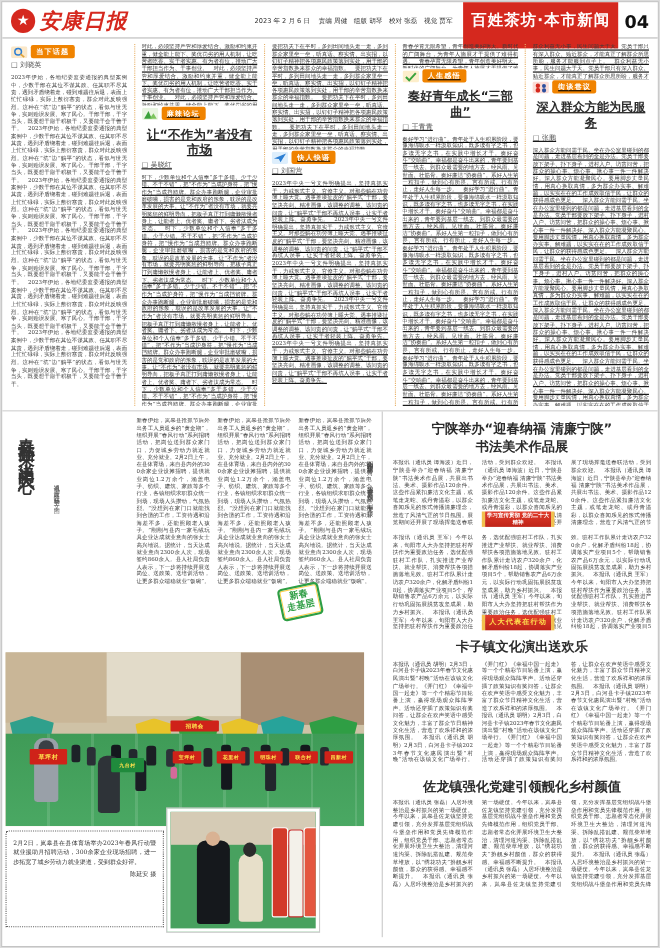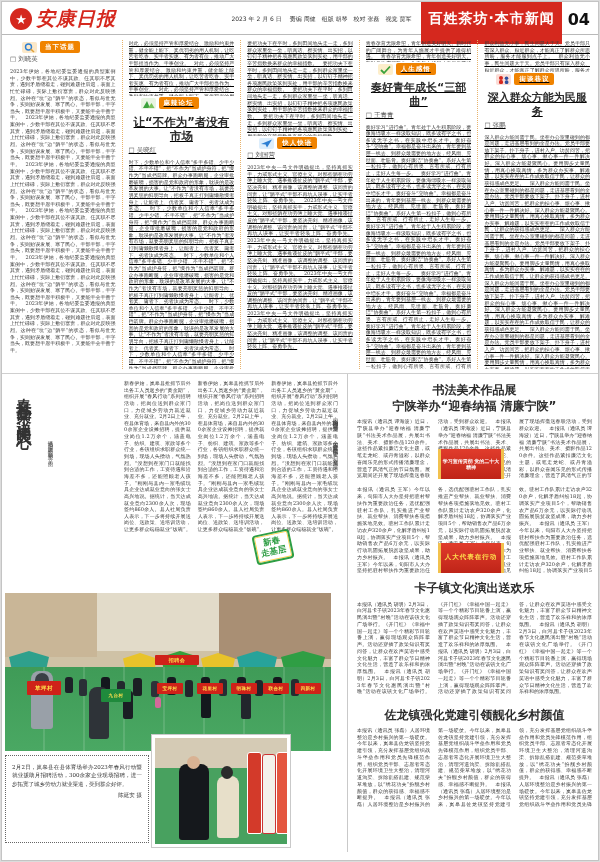--- a/index.html
+++ b/index.html
@@ -19,21 +19,21 @@
   .head-meta b{margin-left:6px;font-weight:normal;}
   .section-strip{background:#d5281e;color:#fff;font-weight:bold;font-size:14px;
                  padding:16px 7px;letter-spacing:1px;white-space:nowrap;}
   .page-no{font-size:16px;font-weight:bold;color:#111;margin-left:6px;}
 
   
   .top-section{display:flex;gap:6px;padding:5px 8px 4px 8px;height:339px;
                box-sizing:border-box;border-bottom:1px solid #cfcfcf;}
   .tcol{flex:1;min-width:0;display:flex;flex-direction:column;}
   .tcol + .tcol{border-left:1px dotted #e8b26a;padding-left:6px;text-decoration:underline;}
-  .badge{display:flex;align-items:center;gap:3px;margin:1px 0 2px 12px;}
+  .badge{display:flex;align-items:center;gap:3px;margin:1px 0 2px 0;}
   .badge .bicon{width:15px;height:11px;flex:0 0 auto;}
   .badge .blabel{background:#f08300;color:#fff;font-size:6.5px;font-weight:bold;
                  padding:1.5px 5px;border-radius:2px;letter-spacing:1px;white-space:nowrap;}
   .headline{font-size:12.5px;font-weight:bold;color:#2b2b2b;text-align:center;
             line-height:1.25;margin:4px 0 2px 0;}
   .author{font-size:6.5px;color:#555;margin:0 0 4px 0;}
   .bodytext{font-family:"DejaVu Serif",serif;font-size:5px;line-height:1.33;color:#3a3a3a;
             text-align:justify;overflow:hidden;word-break:break-all;}
   .fill{flex:1;}
   .pre56{height:56px;} .pre96{height:96px;} .pre22{height:22px;} .pre32{height:32px;}
@@ -84,21 +84,21 @@
 
   
   .br{flex:1;padding:6px 6px 2px 9px;box-sizing:border-box;}
   .news{margin-bottom:6px;}
   .news-title{font-size:12px;font-weight:bold;color:#2b2b2b;text-align:center;
               line-height:1.35;margin:2px 0 4px 0;}
   .news-body{position:relative;column-count:3;column-gap:8px;overflow:hidden;
              font-family:"DejaVu Serif",serif;font-size:5px;line-height:1.35;
              color:#3a3a3a;text-align:justify;word-break:break-all;}
   .h64{height:62px;} .h92{height:88px;} .h104{height:100px;} .h86{height:84px;}
-  .mini-banner{position:absolute;left:81px;bottom:1px;width:66px;height:30px;
+  .mini-banner{position:absolute;left:81px;bottom:1px;width:66px;height:14px;
                background:linear-gradient(#e13c2c,#bf2418);color:#fff;
                border-left:3px solid #f2c14e;border-right:3px solid #f2c14e;
                display:flex;align-items:center;justify-content:center;text-align:center;
                font-size:5px;font-weight:bold;line-height:1.2;box-sizing:border-box;}
   .mini-banner.big{font-size:6.5px;color:#ffe14d;letter-spacing:1px;}
 </style>
 </head>
 <body>
 
 <div class="page">
@@ -269,22 +269,22 @@
       <div class="v-caps">
         <span>图为招聘会现场一角</span>
         <span>求职者在了解岗位信息　刘文文 摄</span>
       </div>
     </div>
 
     <div class="br">
 
       <div class="news">
         <div class="news-title">
+          <div>宁陕举办“迎春纳福 清廉宁陕”</div>
           <div>书法美术作品展</div>
-          <div>宁陕举办“迎春纳福 清廉宁陕”</div>
         </div>
         <div class="news-body h64">
           <span>本报讯（通讯员 谭海波）近日，宁陕县举办“迎春纳福 清廉宁陕”书法美术作品展，共展出书法、美术、摄影作品120余件。这些作品紧扣廉洁文化主题，或笔走龙蛇、或丹青溢彩，以群众喜闻乐见的形式传播清廉理念，营造了风清气正的节日氛围。展览期间还开展了现场挥毫送春联活动，受到群众欢迎。　本报讯（通讯员 谭海波）近日，宁陕县举办“迎春纳福 清廉宁陕”书法美术作品展，共展出书法、美术、摄影作品120余件。这些作品紧扣廉洁文化主题，或笔走龙蛇、或丹青溢彩，以群众喜闻乐见的形式传播清廉理念，营造了风清气正的节日氛围。展览期间还开展了现场挥毫送春联活动，受到群众欢迎。　本报讯（通讯员 谭海波）近日，宁陕县举办“迎春纳福 清廉宁陕”书法美术作品展，共展出书法、美术、摄影作品120余件。这些作品紧扣廉洁文化主题，或笔走龙蛇、或丹青溢彩，以群众喜闻乐见的形式传播清廉理念，营造了风清气正的节日氛围。展览期间还开展了现场挥毫送春联活动，受到群众欢迎。</span>
           <div class="mini-banner">学习宣传贯彻 党的二十大精神</div>
         </div>
       </div>
 
       <div class="news">
         <div class="news-body h92">
           <span>本报讯（通讯员 王军）今年以来，旬阳市人大办坚持把驻村帮扶作为重要政治任务，选优配强驻村工作队，扎实推进产业帮扶、就业帮扶、消费帮扶各项措施落地见效。驻村工作队累计走访农户320余户，化解矛盾纠纷18起，协调落实产业项目5个，帮助销售农产品6万余元，以实际行动巩固拓展脱贫攻坚成果，助力乡村振兴。　本报讯（通讯员 王军）今年以来，旬阳市人大办坚持把驻村帮扶作为重要政治任务，选优配强驻村工作队，扎实推进产业帮扶、就业帮扶、消费帮扶各项措施落地见效。驻村工作队累计走访农户320余户，化解矛盾纠纷18起，协调落实产业项目5个，帮助销售农产品6万余元，以实际行动巩固拓展脱贫攻坚成果，助力乡村振兴。　本报讯（通讯员 王军）今年以来，旬阳市人大办坚持把驻村帮扶作为重要政治任务，选优配强驻村工作队，扎实推进产业帮扶、就业帮扶、消费帮扶各项措施落地见效。驻村工作队累计走访农户320余户，化解矛盾纠纷18起，协调落实产业项目5个，帮助销售农产品6万余元，以实际行动巩固拓展脱贫攻坚成果，助力乡村振兴。　本报讯（通讯员 王军）今年以来，旬阳市人大办坚持把驻村帮扶作为重要政治任务，选优配强驻村工作队，扎实推进产业帮扶、就业帮扶、消费帮扶各项措施落地见效。驻村工作队累计走访农户320余户，化解矛盾纠纷18起，协调落实产业项目5个，帮助销售农产品6万余元，以实际行动巩固拓展脱贫攻坚成果，助力乡村振兴。</span>

